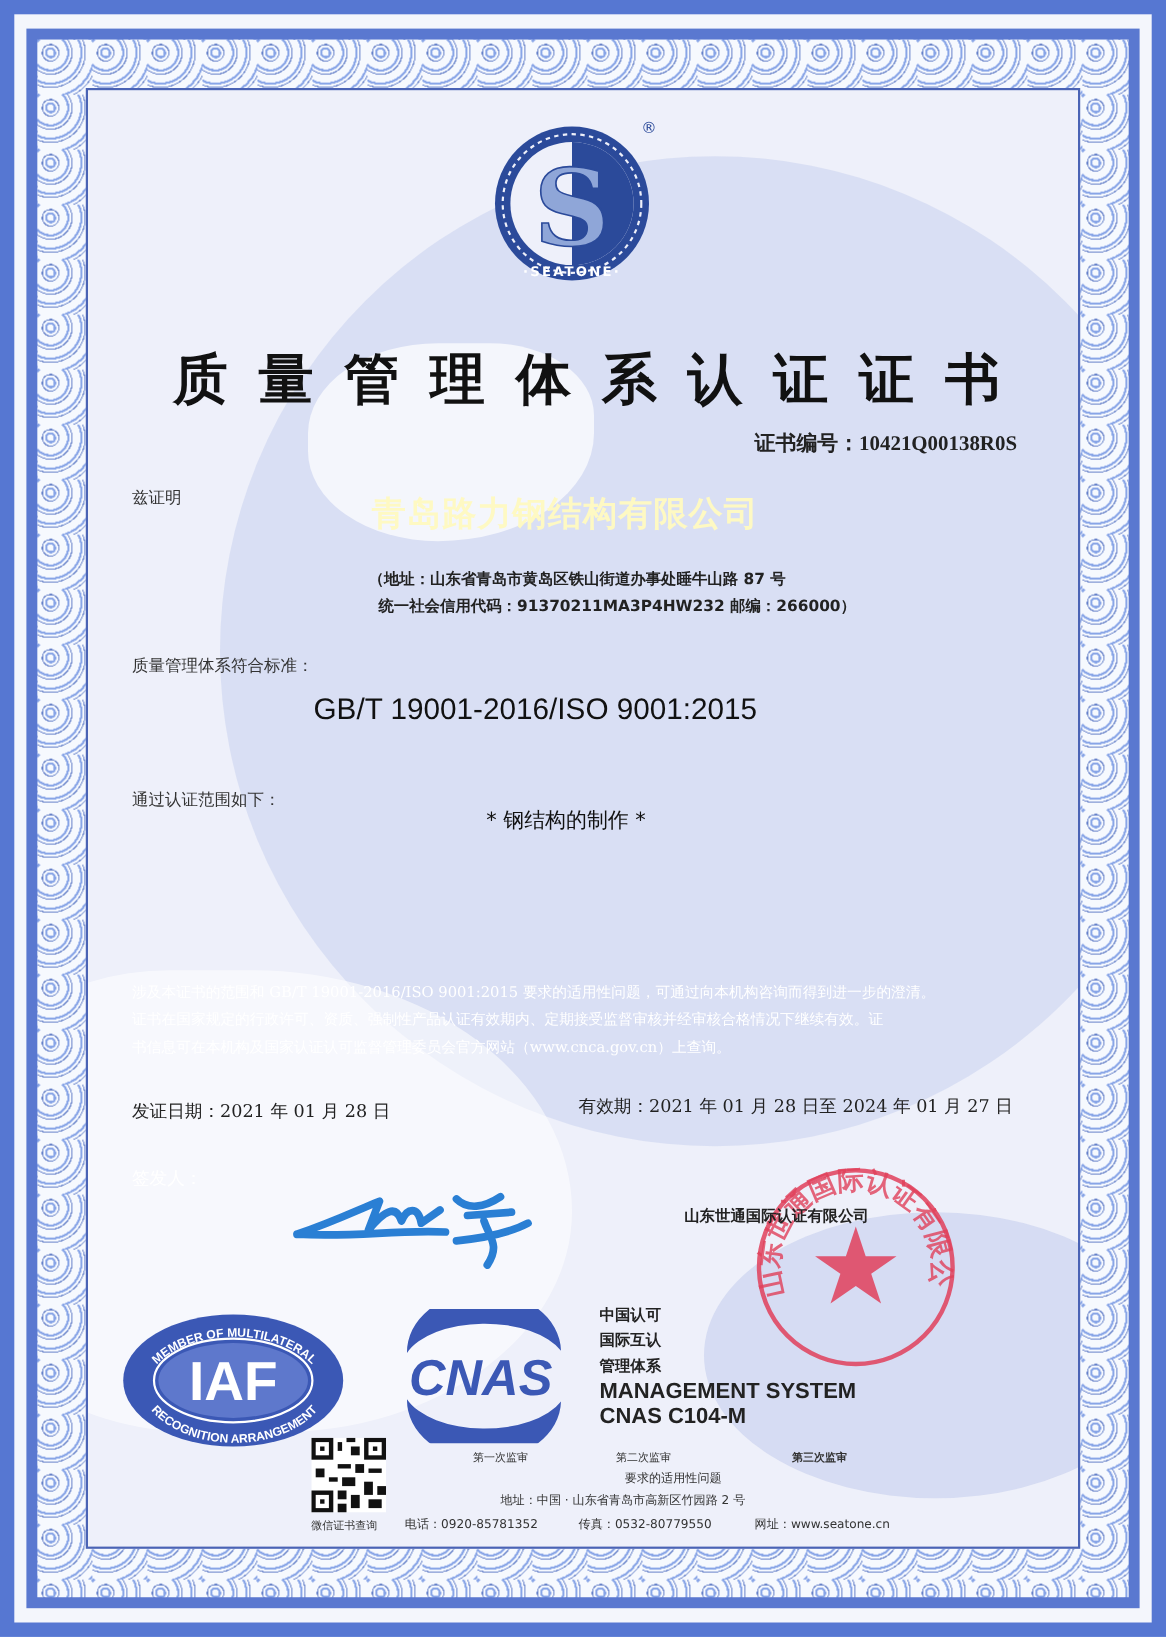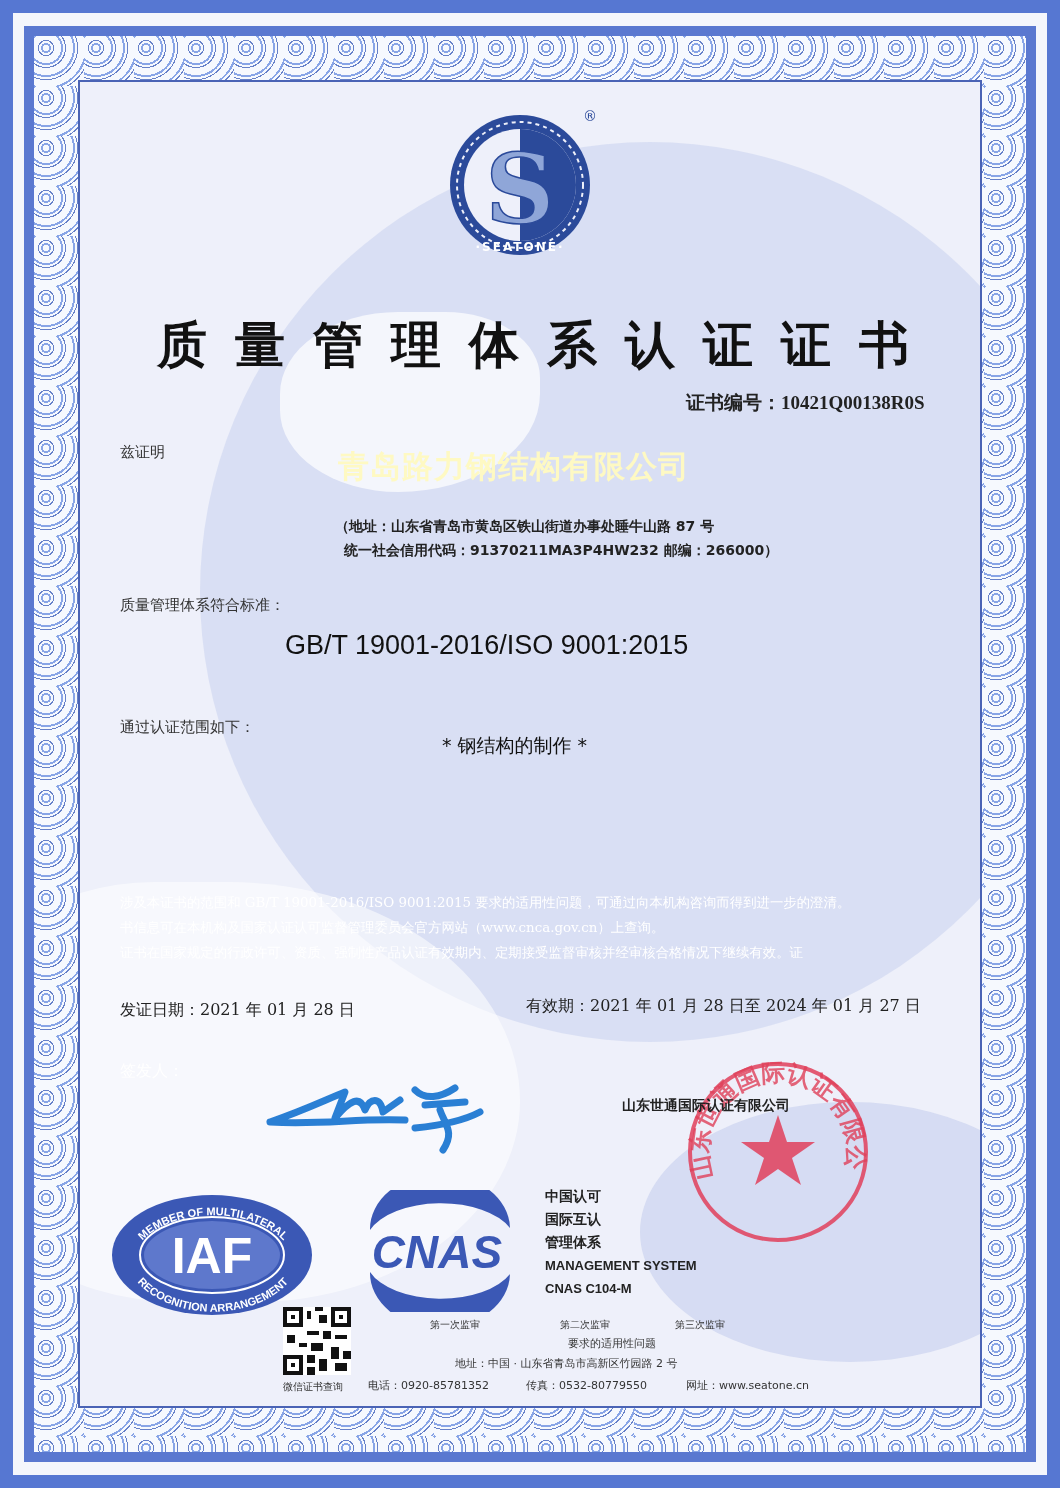--- a/index.html
+++ b/index.html
@@ -32,21 +32,21 @@
   .para { position:absolute; left:120px; top:890px; width:830px; font-family:"DejaVu Serif","Liberation Serif",serif; font-size:13.4px; line-height:25px; color:#ffffff; }
   .issue-date { position:absolute; left:120px; top:1000px; font-family:"DejaVu Serif","Liberation Serif",serif; font-size:16px; color:#222; }
   .valid { position:absolute; left:526px; top:996px; font-family:"DejaVu Serif","Liberation Serif",serif; font-size:16px; color:#222; }
   .signer { position:absolute; left:120px; top:1061px; font-size:16px; color:#ffffff; }
   .signature { position:absolute; left:265px; top:1070px; width:230px; height:90px; }
   .org { position:absolute; left:622px; top:1097px; font-size:14px; font-weight:bold; color:#222; }
   .seal { position:absolute; left:683px; top:1057px; width:190px; height:190px; }
   .iaf { position:absolute; left:110px; top:1193px; width:205px; height:125px; }
   .cnas { position:absolute; left:350px; top:1190px; width:175px; height:122px; }
   .cnas-text { position:absolute; left:545px; top:1185px; font-size:14px; line-height:23px; color:#222; font-weight:bold; }
-  .cnas-text .en { font-family:"Liberation Sans",sans-serif; font-size:13px; }
+  .cnas-text .en { font-family:"Liberation Sans",sans-serif; font-size:20px; }
   .qr { position:absolute; left:283px; top:1307px; width:68px; height:68px; }
   .qr-label { position:absolute; left:283px; top:1380px; font-size:10px; color:#333; }
   .audit { position:absolute; top:1318px; font-size:10px; color:#333; }
   .no-mark { position:absolute; left:568px; top:1336px; font-size:11px; color:#333; }
   .footer-addr { position:absolute; left:455px; top:1356px; font-size:11px; color:#333; }
   .footer-contact { position:absolute; top:1378px; font-size:11px; color:#333; }
 </style>
 </head>
 <body>
 
@@ -86,22 +86,22 @@
 <div class="credit">统一社会信用代码：91370211MA3P4HW232 邮编：266000）</div>
 
 <div class="std-label">质量管理体系符合标准：</div>
 <div class="std">GB/T 19001-2016/ISO 9001:2015</div>
 
 <div class="scope-label">通过认证范围如下：</div>
 <div class="scope">* 钢结构的制作 *</div>
 
 <div class="para">
   <div>涉及本证书的范围和 GB/T 19001-2016/ISO 9001:2015 要求的适用性问题，可通过向本机构咨询而得到进一步的澄清。</div>
+  <div>证书在国家规定的行政许可、资质、强制性产品认证有效期内、定期接受监督审核并经审核合格情况下继续有效。证</div>
   <div>书信息可在本机构及国家认证认可监督管理委员会官方网站（www.cnca.gov.cn）上查询。</div>
-  <div>证书在国家规定的行政许可、资质、强制性产品认证有效期内、定期接受监督审核并经审核合格情况下继续有效。证</div>
 </div>
 
 <div class="issue-date">发证日期：2021 年 01 月 28 日</div>
 <div class="valid">有效期：2021 年 01 月 28 日至 2024 年 01 月 27 日</div>
 
 <div class="signer">签发人：</div>
 <div class="signature">
   <svg width="230" height="90" viewBox="0 0 230 90">
     <path d="M5 52 C40 40 60 30 80 22 L70 48 C85 30 95 25 100 40 C105 28 115 26 118 42 L135 30 M150 20 C160 30 175 28 190 18 M160 35 L200 32 M175 40 C180 55 190 62 178 80 M150 58 C180 55 200 50 215 42 M5 52 C60 55 90 48 140 50" fill="none" stroke="#2a7fd4" stroke-width="7" stroke-linecap="round" stroke-linejoin="round"></path>
   </svg>
@@ -176,19 +176,19 @@
       <rect x="6" y="12" width="2" height="2" fill="#111"></rect>
     <rect x="9" y="13" width="2" height="3" fill="#111"></rect>
       <rect x="13" y="14" width="3" height="2" fill="#111"></rect>
       <rect x="6" y="15" width="2" height="2" fill="#111"></rect>
   </svg>
 </div>
 <div class="qr-label">微信证书查询</div>
 
 <div class="audit" style="left:430px;">第一次监审</div>
 <div class="audit" style="left:560px;">第二次监审</div>
-<div class="audit" style="left:675px;">第三次监审</div>
+<div class="audit" style="left:720px;font-weight:bold;">第三次监审</div>
 <div class="no-mark">要求的适用性问题</div>
 
 <div class="footer-addr">地址：中国 · 山东省青岛市高新区竹园路 2 号</div>
 <div class="footer-contact" style="left:368px;">电话：0920-85781352</div>
 <div class="footer-contact" style="left:526px;">传真：0532-80779550</div>
 <div class="footer-contact" style="left:686px;">网址：www.seatone.cn</div>
 
 </body></html>

